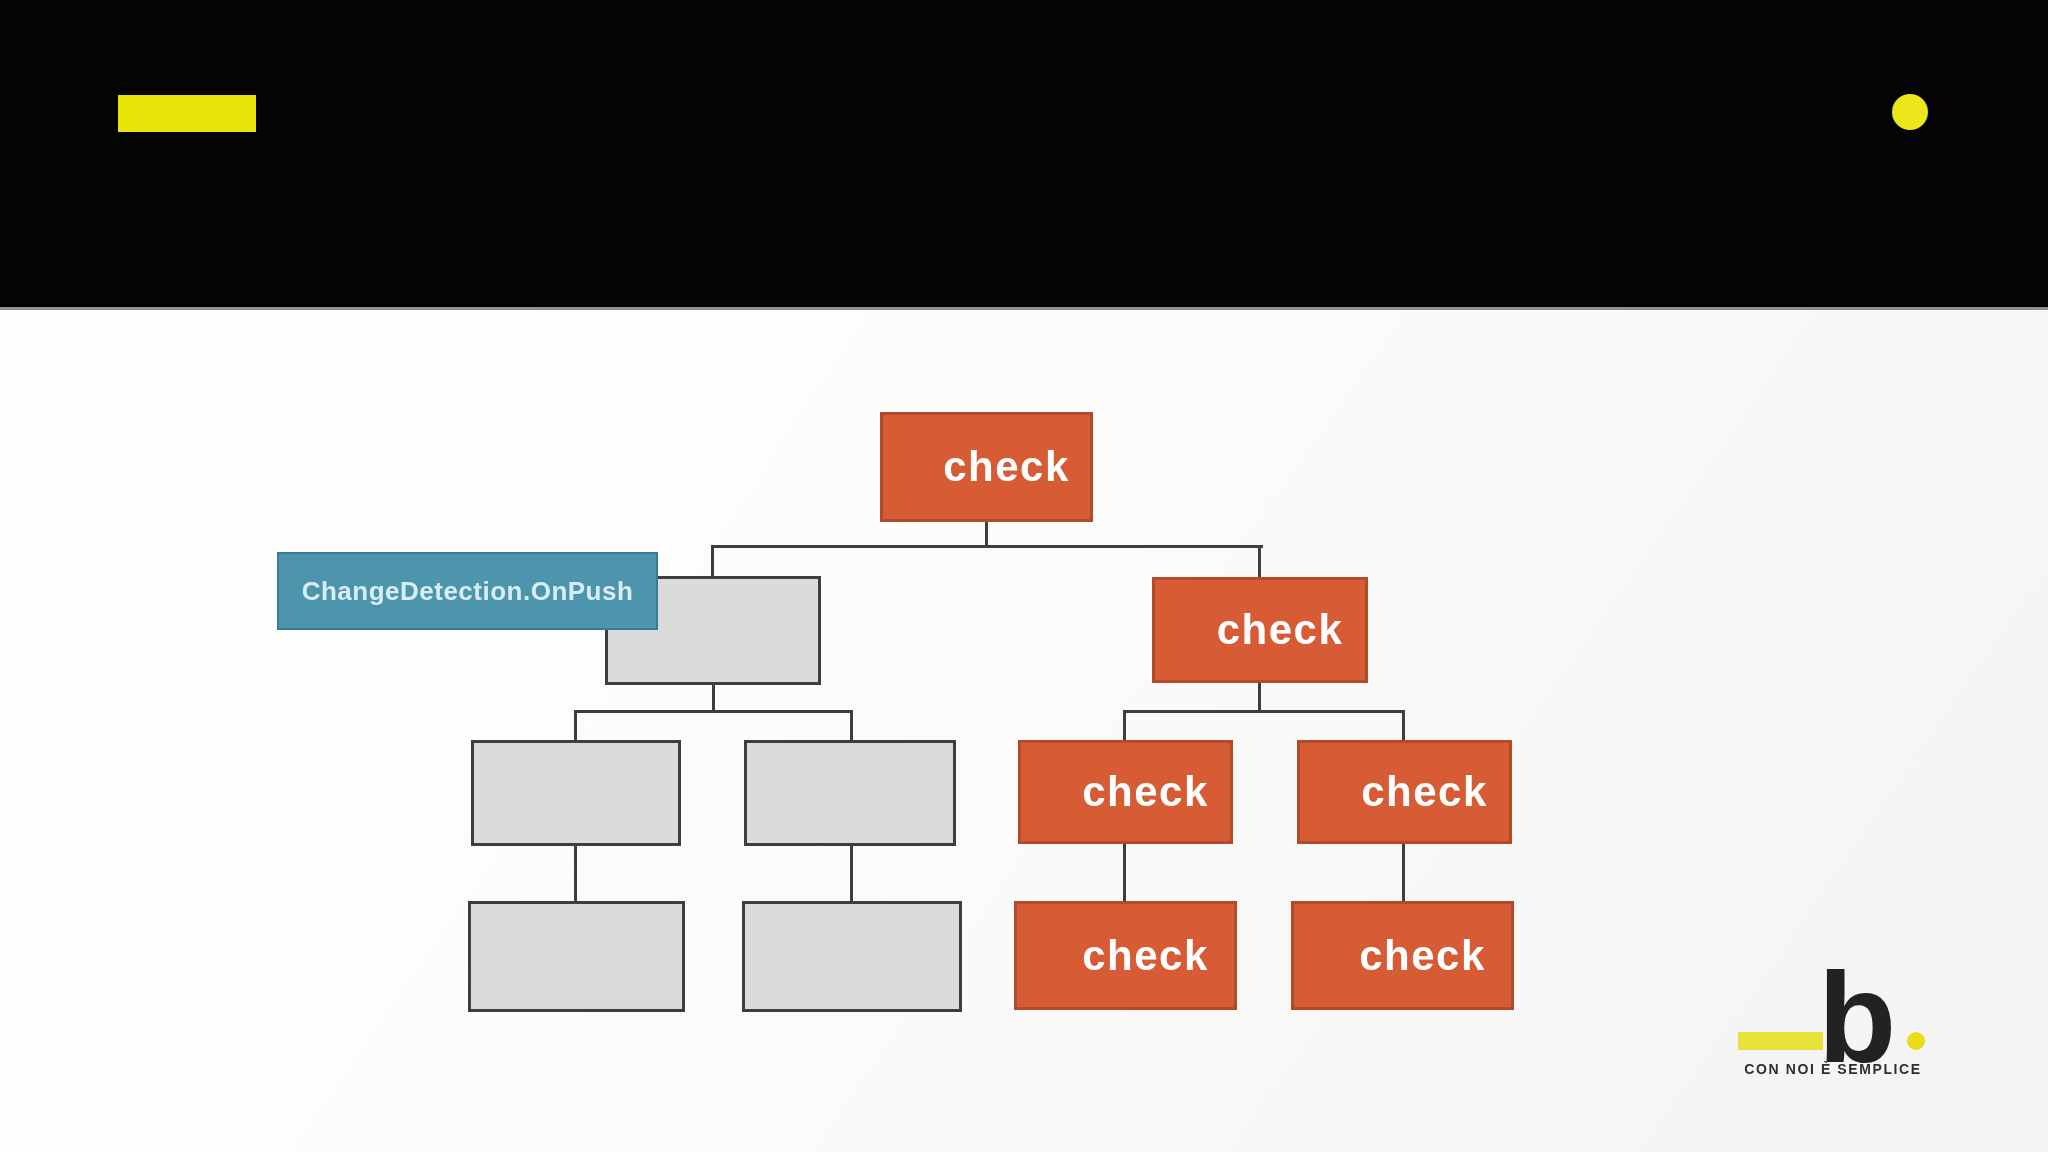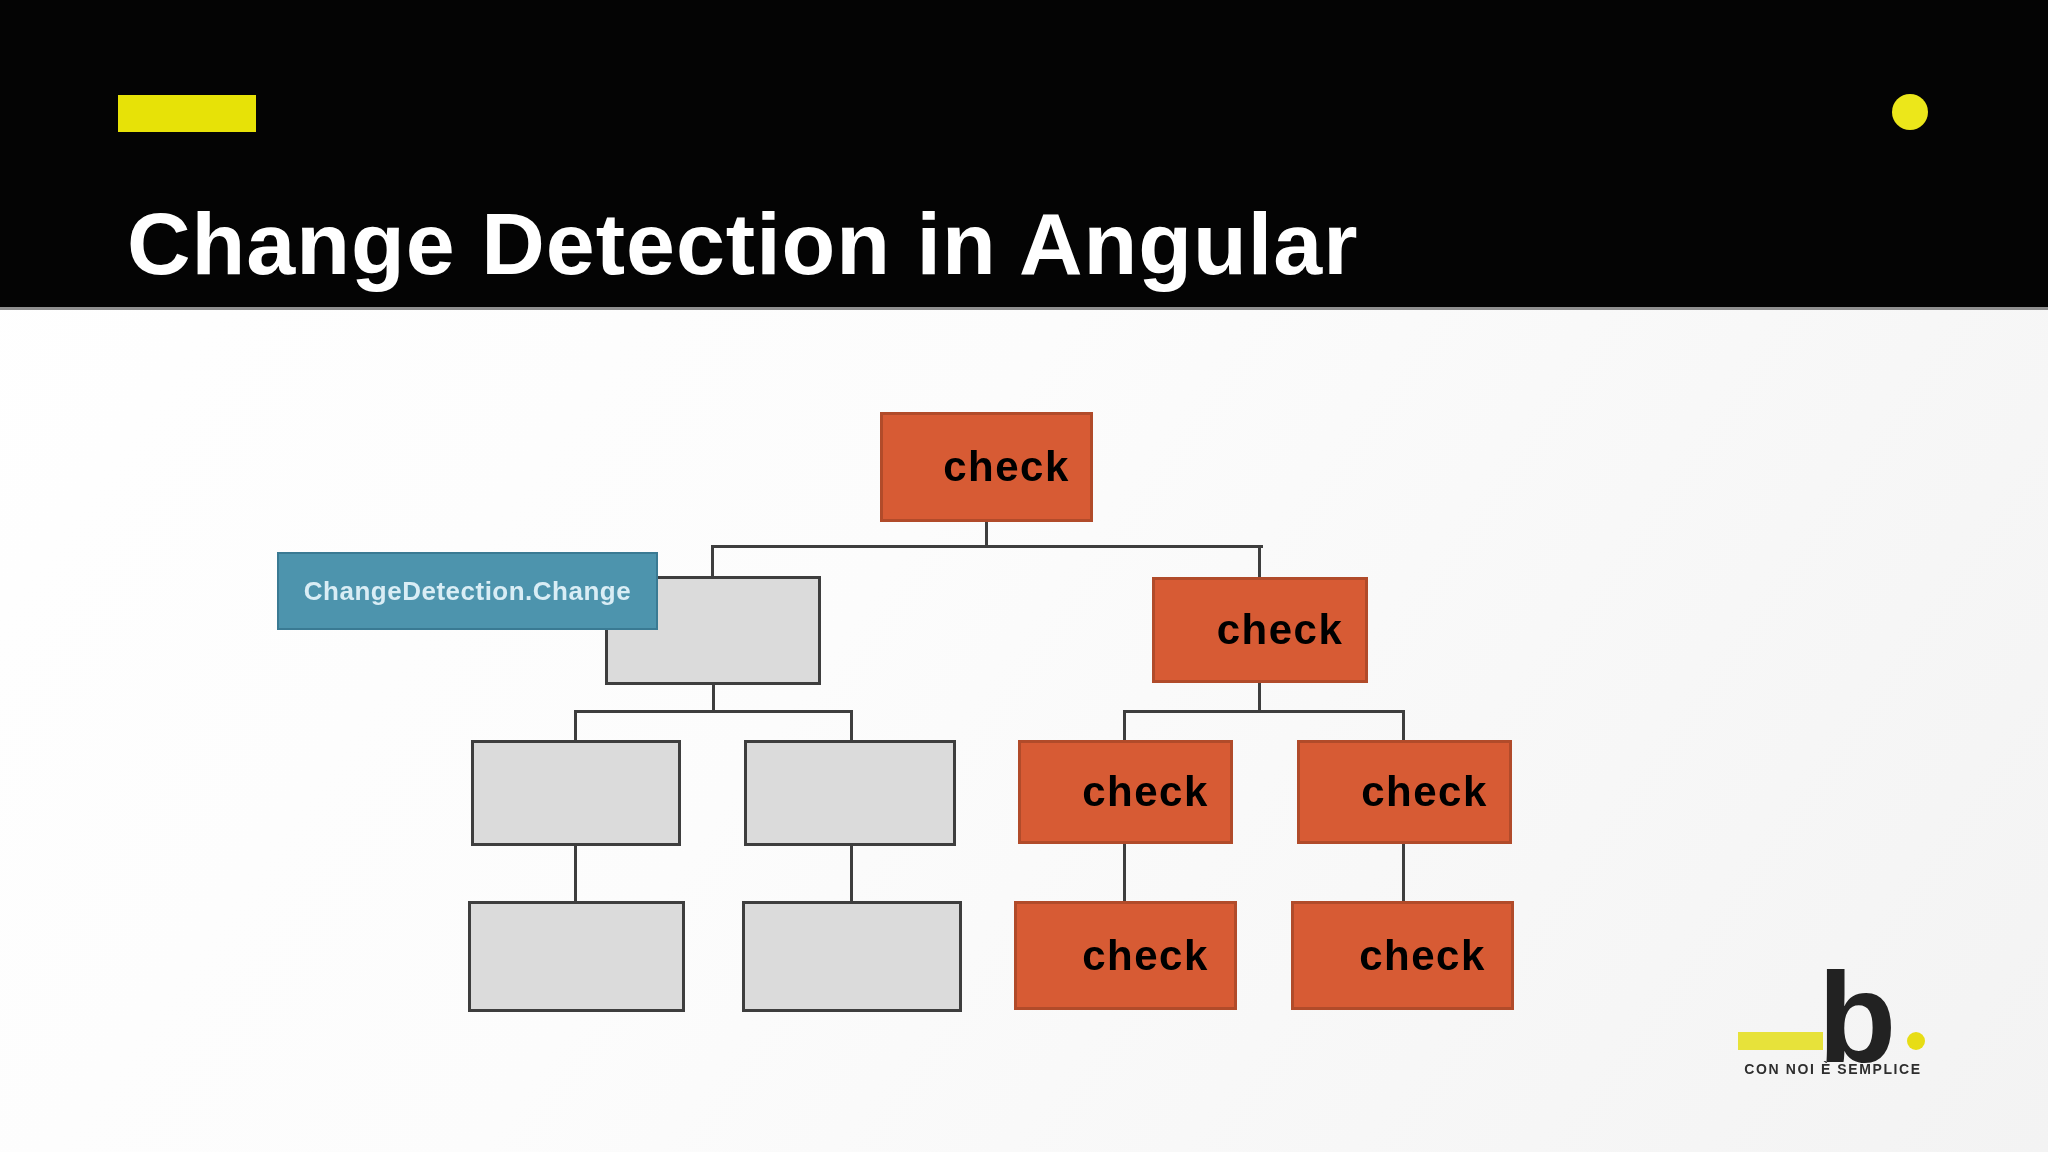--- a/index.html
+++ b/index.html
@@ -35,21 +35,21 @@
   
   .diagram{position:absolute;left:0;top:0;width:2048px;height:1152px;}
   .diagram .line{position:absolute;background:#3e3e3e;z-index:1;}
   .diagram .node{
     position:absolute;box-sizing:border-box;z-index:2;
     display:flex;align-items:center;justify-content:center;
     font-weight:700;letter-spacing:1.5px;
   }
   .diagram .node.checked{
     background:#d75b34;border:3px solid #b14b2a;
-    color:#000000;font-size:42px;padding-left:40px;
+    color:#ffffff;font-size:42px;padding-left:40px;
   }
   .diagram .node.skipped{
     background:#dbdbdb;border:3px solid #3e3e3e;
   }
   .onpush{
     position:absolute;left:277px;top:552px;width:381px;height:78px;
     box-sizing:border-box;z-index:30;
     background:#4d94ad;border:2px solid #3a7a93;
     display:flex;align-items:center;justify-content:center;
     color:#d9edf5;font-size:26px;font-weight:700;letter-spacing:0.5px;
@@ -74,21 +74,20 @@
   }
 </style>
 </head>
 <body>
 
 <div class="slide">
 
   <div class="header">
     <div class="accent-bar"></div>
     <div class="accent-dot"></div>
-    <h1 class="title">Change Detection in Angular</h1>
   </div>
 
   <div class="diagram" id="diagram">
       <div class="line" style="left: 985px; top: 522px; width: 3px; height: 26px;"></div>
       <div class="line" style="left: 711px; top: 545px; width: 552px; height: 3px;"></div>
       <div class="line" style="left: 711px; top: 545px; width: 3px; height: 33px;"></div>
       <div class="line" style="left: 1258px; top: 545px; width: 3px; height: 34px;"></div>
       <div class="line" style="left: 712px; top: 685px; width: 3px; height: 28px;"></div>
       <div class="line" style="left: 574px; top: 710px; width: 279px; height: 3px;"></div>
       <div class="line" style="left: 574px; top: 710px; width: 3px; height: 32px;"></div>
@@ -108,21 +107,21 @@
       <div class="node skipped" style="left: 744px; top: 740px; width: 212px; height: 106px;"></div>
       <div class="node checked" style="left: 1018px; top: 740px; width: 215px; height: 104px;">check</div>
       <div class="node checked" style="left: 1297px; top: 740px; width: 215px; height: 104px;">check</div>
       <div class="node skipped" style="left: 468px; top: 901px; width: 217px; height: 111px;"></div>
       <div class="node skipped" style="left: 742px; top: 901px; width: 220px; height: 111px;"></div>
       <div class="node checked" style="left: 1014px; top: 901px; width: 223px; height: 109px;">check</div>
       <div class="node checked" style="left: 1291px; top: 901px; width: 223px; height: 109px;">check</div>
     </div>
 
   <div class="onpush">
-    <span>ChangeDetection.Change</span>
+    <span>ChangeDetection.OnPush</span>
   </div>
 
   <div class="logo">
     <span class="logo-bar"></span>
     <span class="logo-b">b</span>
     <span class="logo-dot"></span>
     <div class="logo-caption">CON NOI È SEMPLICE</div>
   </div>
 
 </div>

